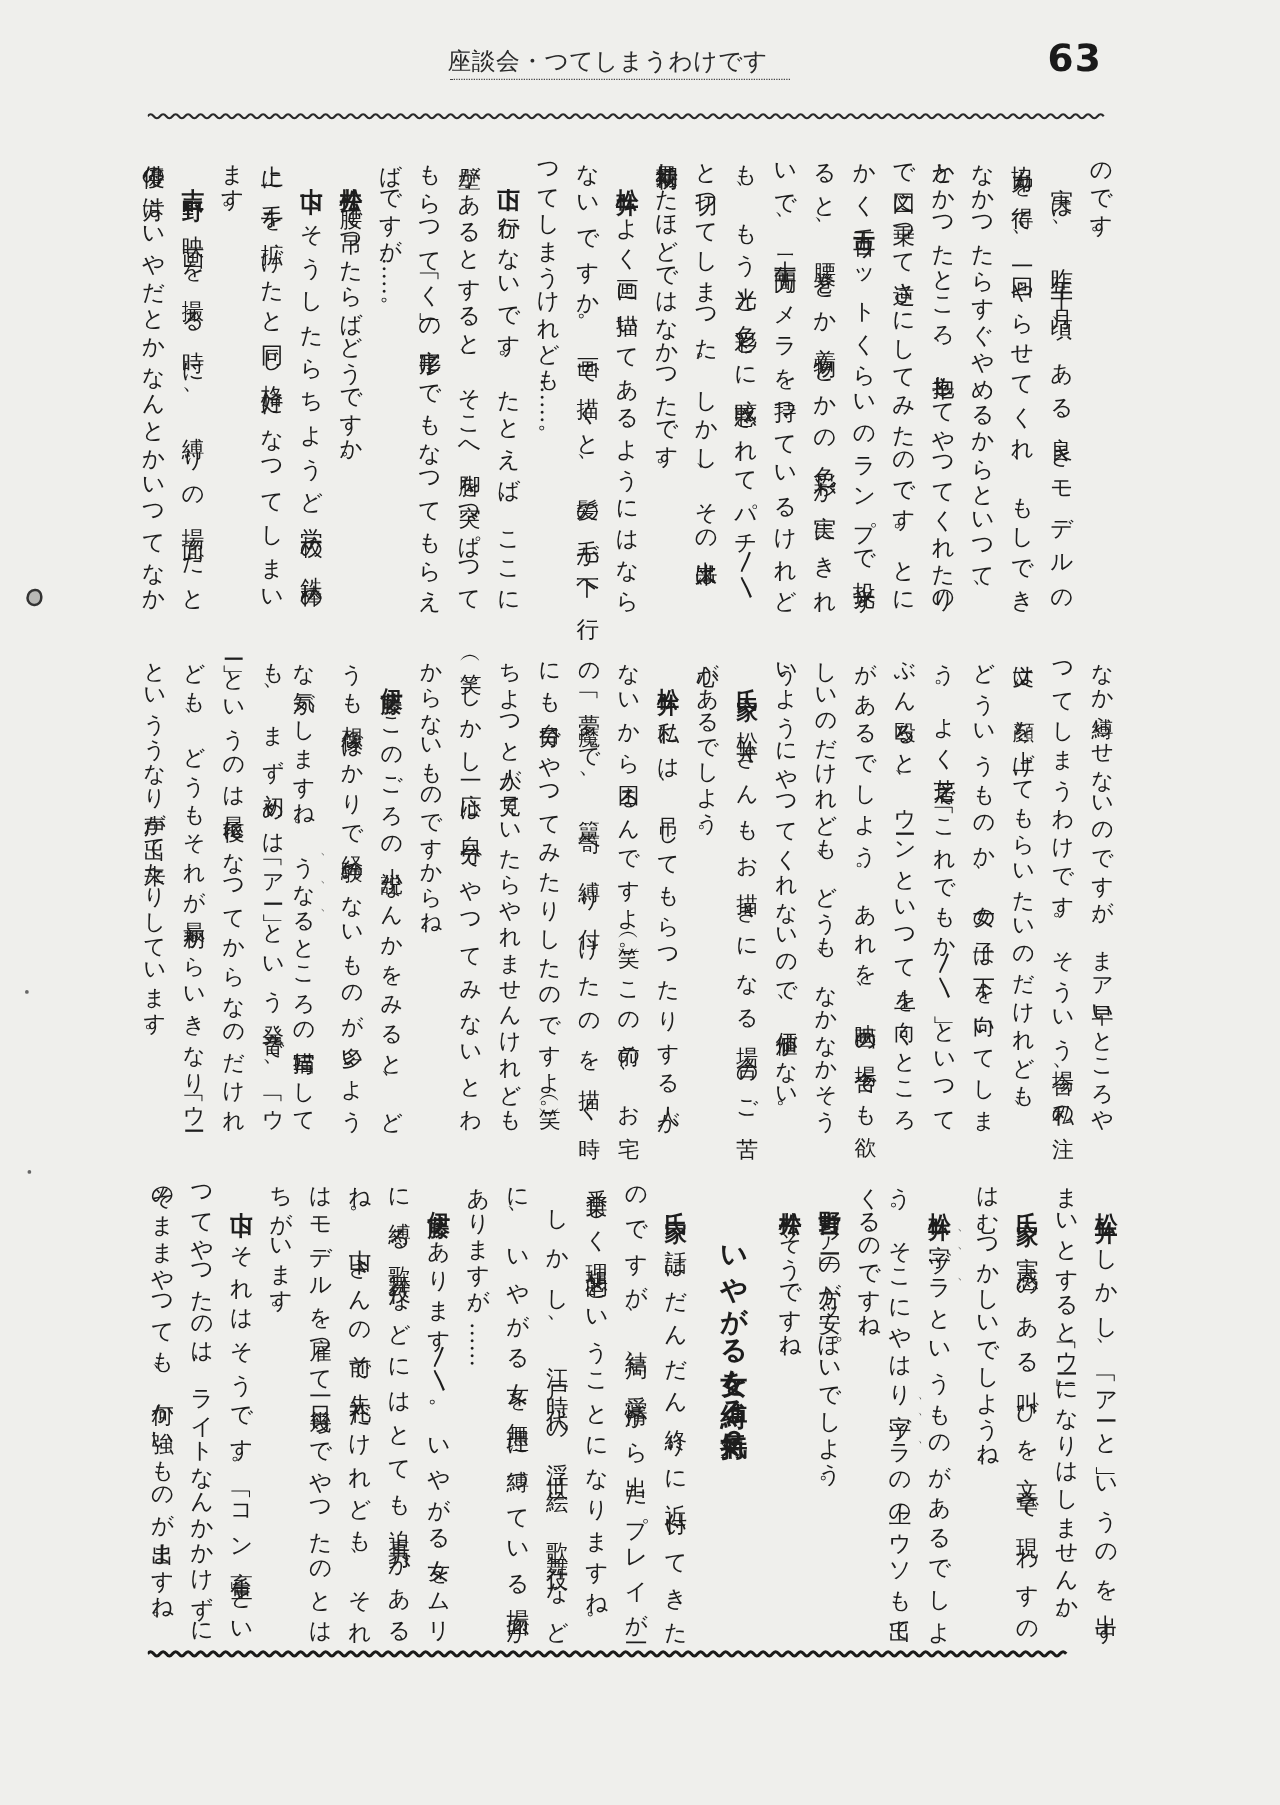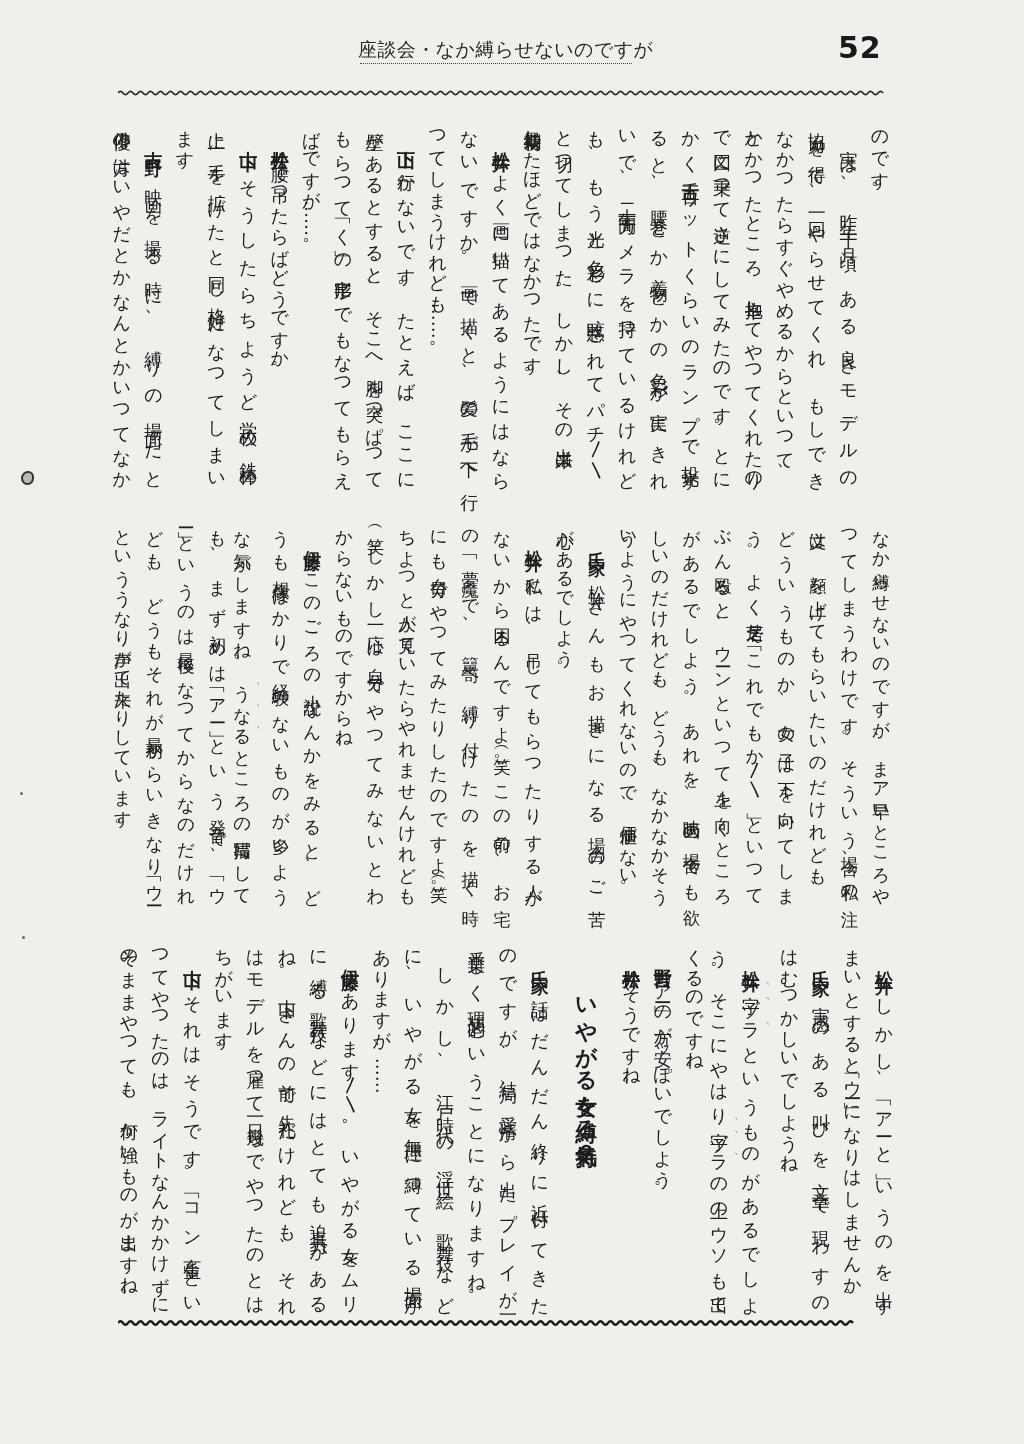--- a/index.html
+++ b/index.html
@@ -52,23 +52,23 @@
   }
   .blot{
     position:absolute;left:21px;top:471px;width:13px;height:14px;
     border:2.5px solid #333;border-radius:55% 45% 50% 50%;background:#b9b9b6;
   }
   .speck{position:absolute;width:3px;height:3px;border-radius:50%;background:#666;}
 </style>
 </head>
 <body>
 
-<div class="hdr-title">座談会・なか縛らせないのですが</div>
+<div class="hdr-title">座談会・つてしまうわけです</div>
 <div class="hdr-dots"></div>
-<div class="page-num">52</div>
+<div class="page-num">63</div>
 
 <div class="wave wave-top">
   <svg width="788" height="10" viewBox="0 0 788 10">
     <path fill="none" stroke="#2a2a2a" stroke-width="1.7" d="M0 5 q2.5 -3.2 5 0 t5 0 t5 0 t5 0 t5 0 t5 0 t5 0 t5 0 t5 0 t5 0 t5 0 t5 0 t5 0 t5 0 t5 0 t5 0 t5 0 t5 0 t5 0 t5 0 t5 0 t5 0 t5 0 t5 0 t5 0 t5 0 t5 0 t5 0 t5 0 t5 0 t5 0 t5 0 t5 0 t5 0 t5 0 t5 0 t5 0 t5 0 t5 0 t5 0 t5 0 t5 0 t5 0 t5 0 t5 0 t5 0 t5 0 t5 0 t5 0 t5 0 t5 0 t5 0 t5 0 t5 0 t5 0 t5 0 t5 0 t5 0 t5 0 t5 0 t5 0 t5 0 t5 0 t5 0 t5 0 t5 0 t5 0 t5 0 t5 0 t5 0 t5 0 t5 0 t5 0 t5 0 t5 0 t5 0 t5 0 t5 0 t5 0 t5 0 t5 0 t5 0 t5 0 t5 0 t5 0 t5 0 t5 0 t5 0 t5 0 t5 0 t5 0 t5 0 t5 0 t5 0 t5 0 t5 0 t5 0 t5 0 t5 0 t5 0 t5 0 t5 0 t5 0 t5 0 t5 0 t5 0 t5 0 t5 0 t5 0 t5 0 t5 0 t5 0 t5 0 t5 0 t5 0 t5 0 t5 0 t5 0 t5 0 t5 0 t5 0 t5 0 t5 0 t5 0 t5 0 t5 0 t5 0 t5 0 t5 0 t5 0 t5 0 t5 0 t5 0 t5 0 t5 0 t5 0 t5 0 t5 0 t5 0 t5 0 t5 0 t5 0 t5 0 t5 0 t5 0 t5 0 t5 0 t5 0 t5 0 t5 0 t5 0 t5 0 t5 0"></path>
   </svg>
 </div>
 
 <div class="tier t1">
   <div class="col"><span>のです。</span></div>
   <div class="col ind j"><span>実は、昨年十一月頃、ある良きモデルの</span></div>

